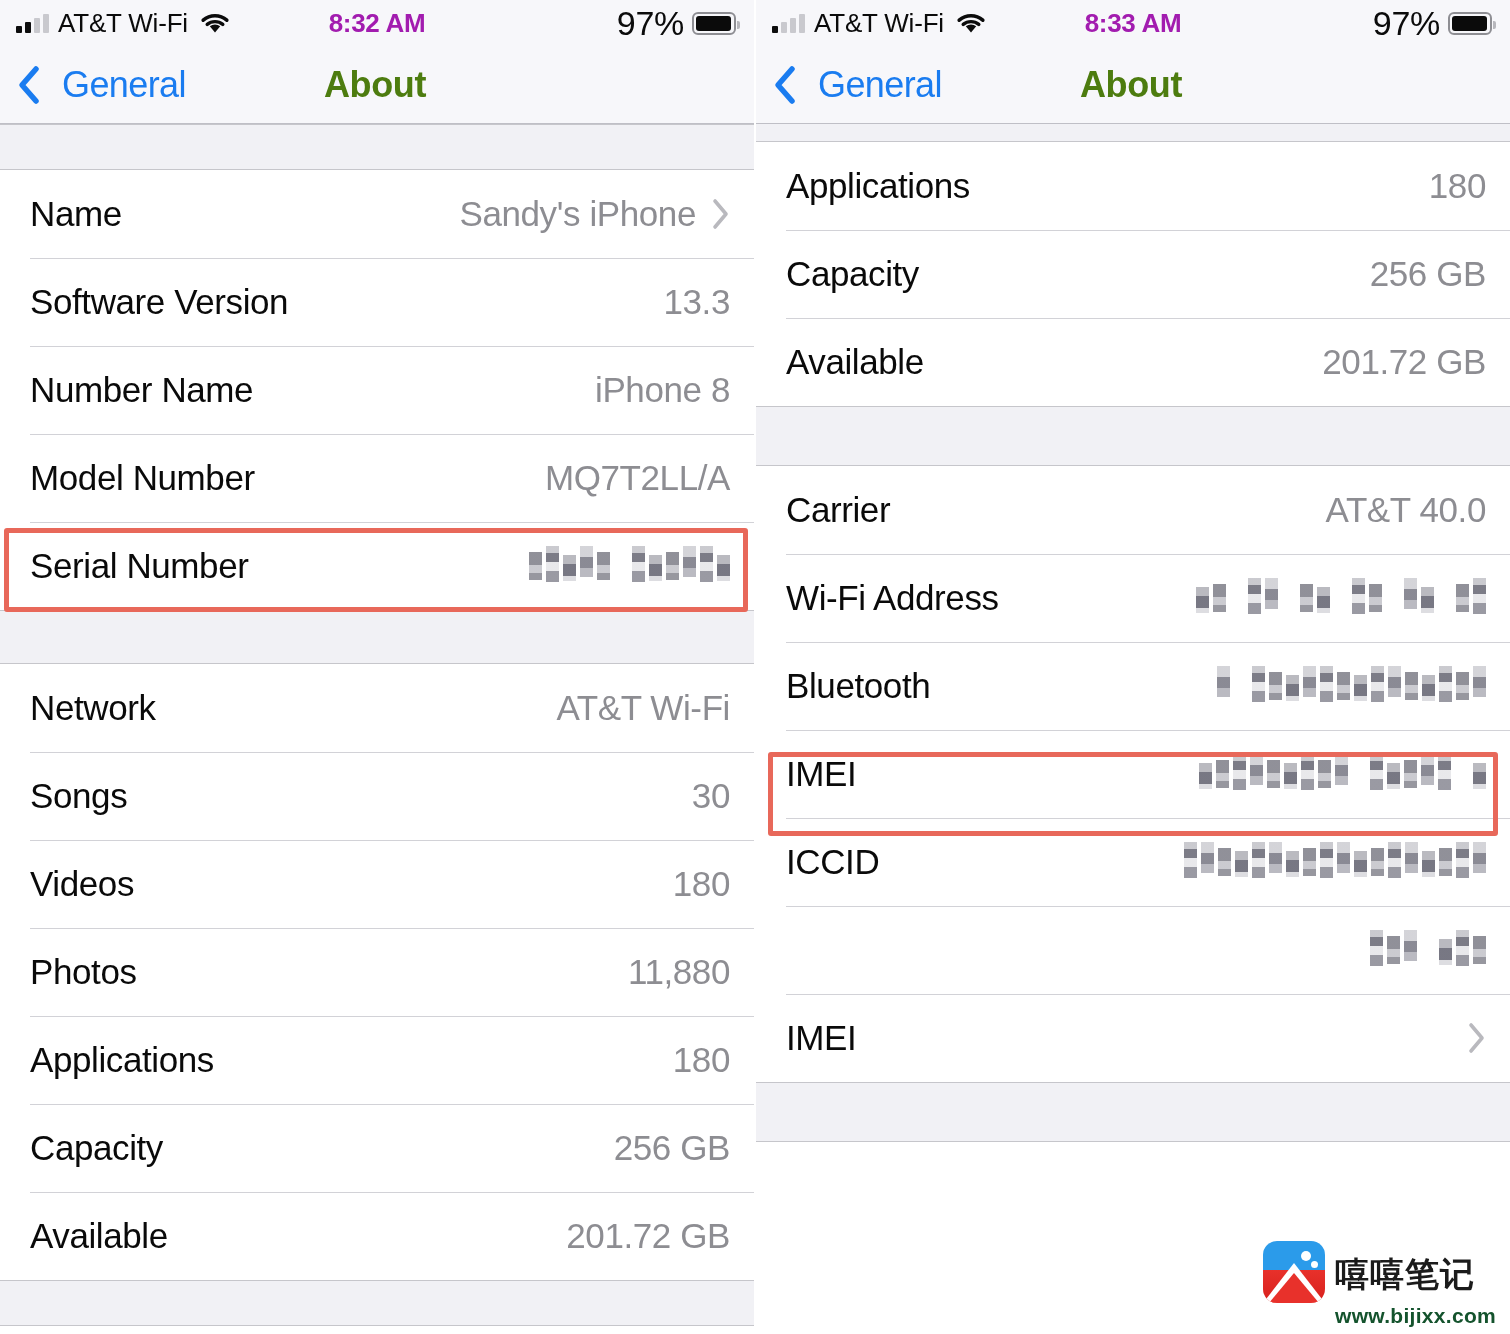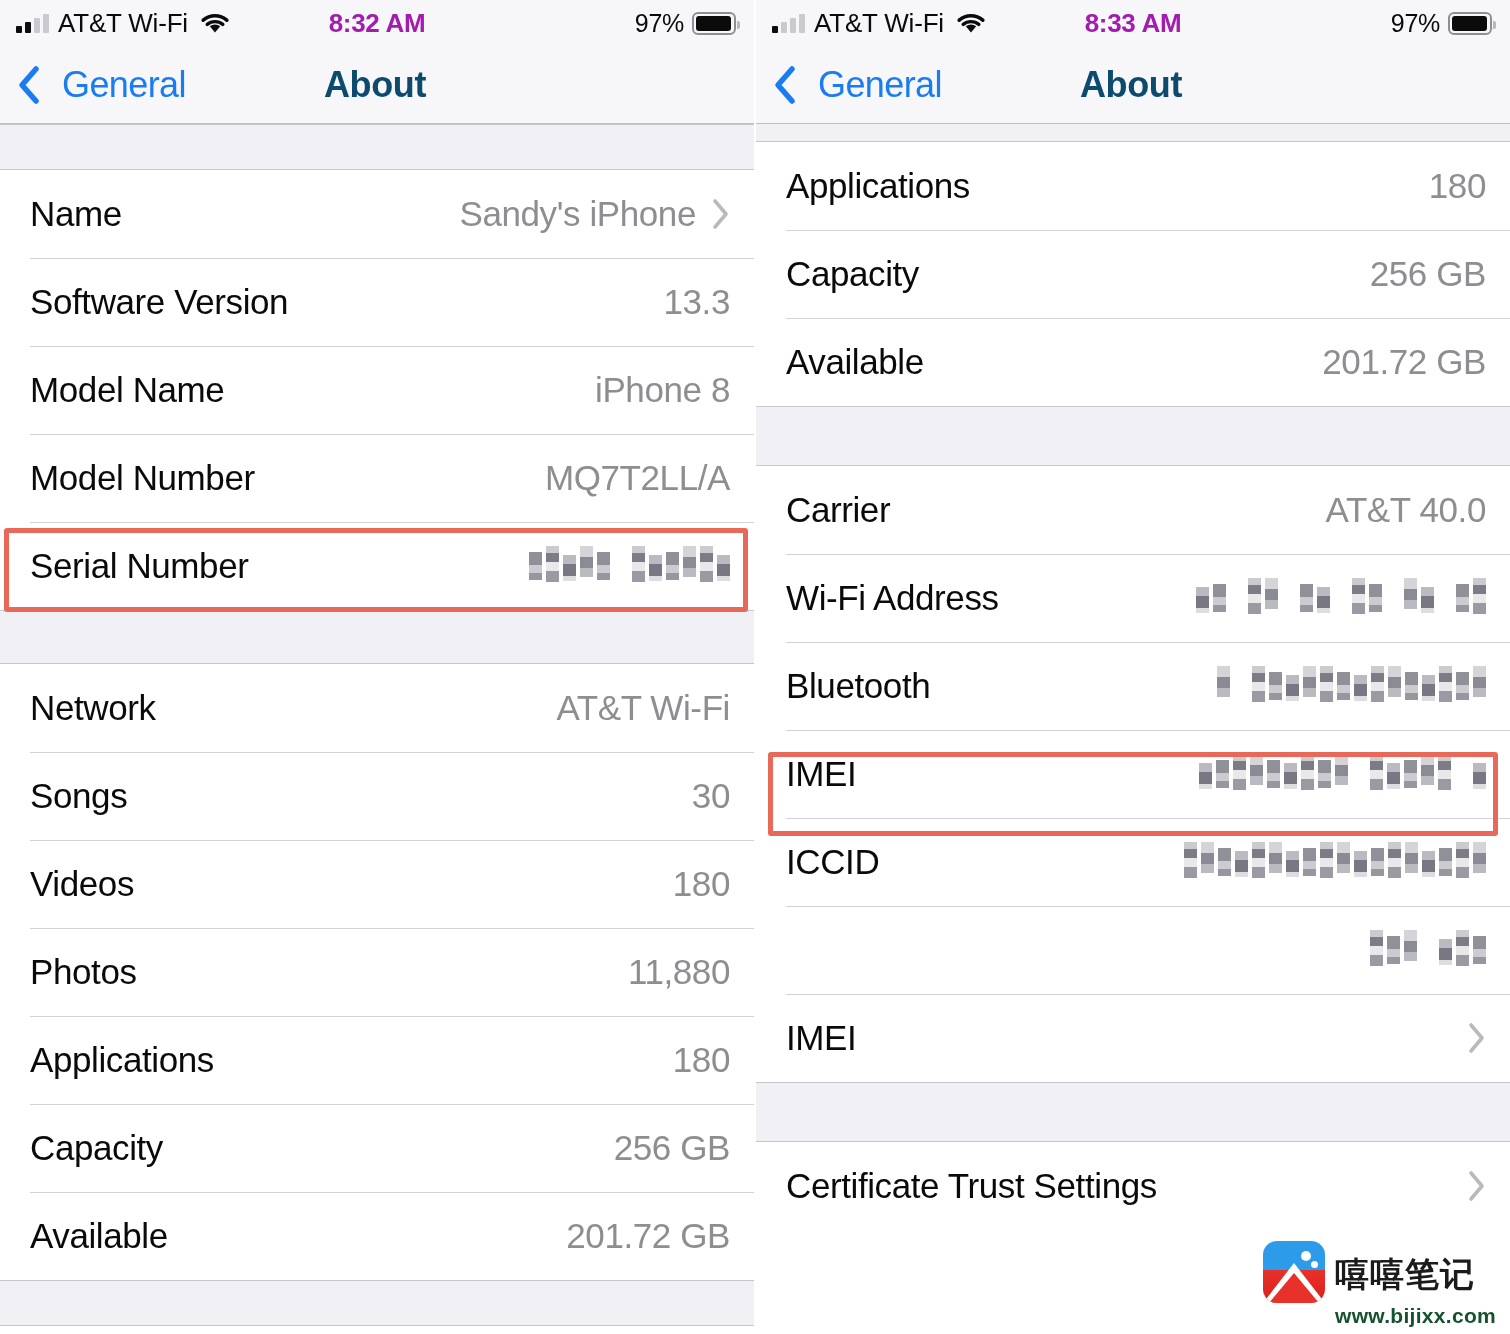--- a/index.html
+++ b/index.html
@@ -59,21 +59,21 @@
     letter-spacing: -0.3px;
     pointer-events: none;
   }
   .sb-right {
     margin-left: auto;
     display: flex;
     align-items: center;
     gap: 8px;
     z-index: 2;
   }
-  .batt-pct { font-size: 25px; color: #0b0b0b; letter-spacing: -0.3px; }
+  .batt-pct { font-size: 34px; color: #0b0b0b; letter-spacing: -0.3px; }
   .batt {
     width: 44px; height: 23px;
     border: 2px solid #8e8e93;
     border-radius: 6px;
     padding: 2px;
     position: relative;
   }
   .batt::after {
     content: "";
     position: absolute;
@@ -105,21 +105,21 @@
     font-size: 36px;
     color: #1a7cf0;
     letter-spacing: -0.6px;
   }
   .nav-title {
     position: absolute;
     left: 0; right: 4px;
     text-align: center;
     font-size: 36px;
     font-weight: bold;
-    color: #0c4a6e;
+    color: #4d7c0f;
     letter-spacing: -0.4px;
     pointer-events: none;
   }
 
   
   .content { background: #ffffff; }
   .gap {
     background: #f1f1f5;
     border-top: 1px solid #c6c6cb;
     border-bottom: 1px solid #c6c6cb;
@@ -322,21 +322,21 @@
           <span class="row-value">Sandy's iPhone</span>
           <svg class="chev-row" width="20" height="34" viewBox="0 0 20 34">
             <path d="M5 4 L16 17 L5 30" stroke="#b9b9be" stroke-width="3.6" fill="none" stroke-linecap="round" stroke-linejoin="round"></path>
           </svg>
         </div>
         <div class="row">
           <span class="row-label">Software Version</span>
           <span class="row-value">13.3</span>
         </div>
         <div class="row">
-          <span class="row-label">Model Name</span>
+          <span class="row-label">Number Name</span>
           <span class="row-value">iPhone 8</span>
         </div>
         <div class="row">
           <span class="row-label">Model Number</span>
           <span class="row-value">MQ7T2LL/A</span>
         </div>
         <div class="row">
           <span class="row-label">Serial Number</span>
           <span class="redacted">
             <b></b>
@@ -558,29 +558,20 @@
           <span class="row-label">IMEI</span>
           <span class="row-spacer"></span>
           <svg class="chev-row" width="20" height="34" viewBox="0 0 20 34">
             <path d="M5 4 L16 17 L5 30" stroke="#b9b9be" stroke-width="3.6" fill="none" stroke-linecap="round" stroke-linejoin="round"></path>
           </svg>
         </div>
       </div>
 
       <div class="gap" style="height:60px"></div>
 
-      <div class="group">
-        <div class="row">
-          <span class="row-label">Certificate Trust Settings</span>
-          <span class="row-spacer"></span>
-          <svg class="chev-row" width="20" height="34" viewBox="0 0 20 34">
-            <path d="M5 4 L16 17 L5 30" stroke="#b9b9be" stroke-width="3.6" fill="none" stroke-linecap="round" stroke-linejoin="round"></path>
-          </svg>
-        </div>
-      </div>
     </div>
 
     <div class="hl-box" style="left:12px; top:752px; width:730px; height:84px;"></div>
 
     <div class="watermark">
       <div class="wm-logo">
         <span class="mtn"></span>
         <span class="mtn2"></span>
         <span class="dot1"></span>
         <span class="dot2"></span>

